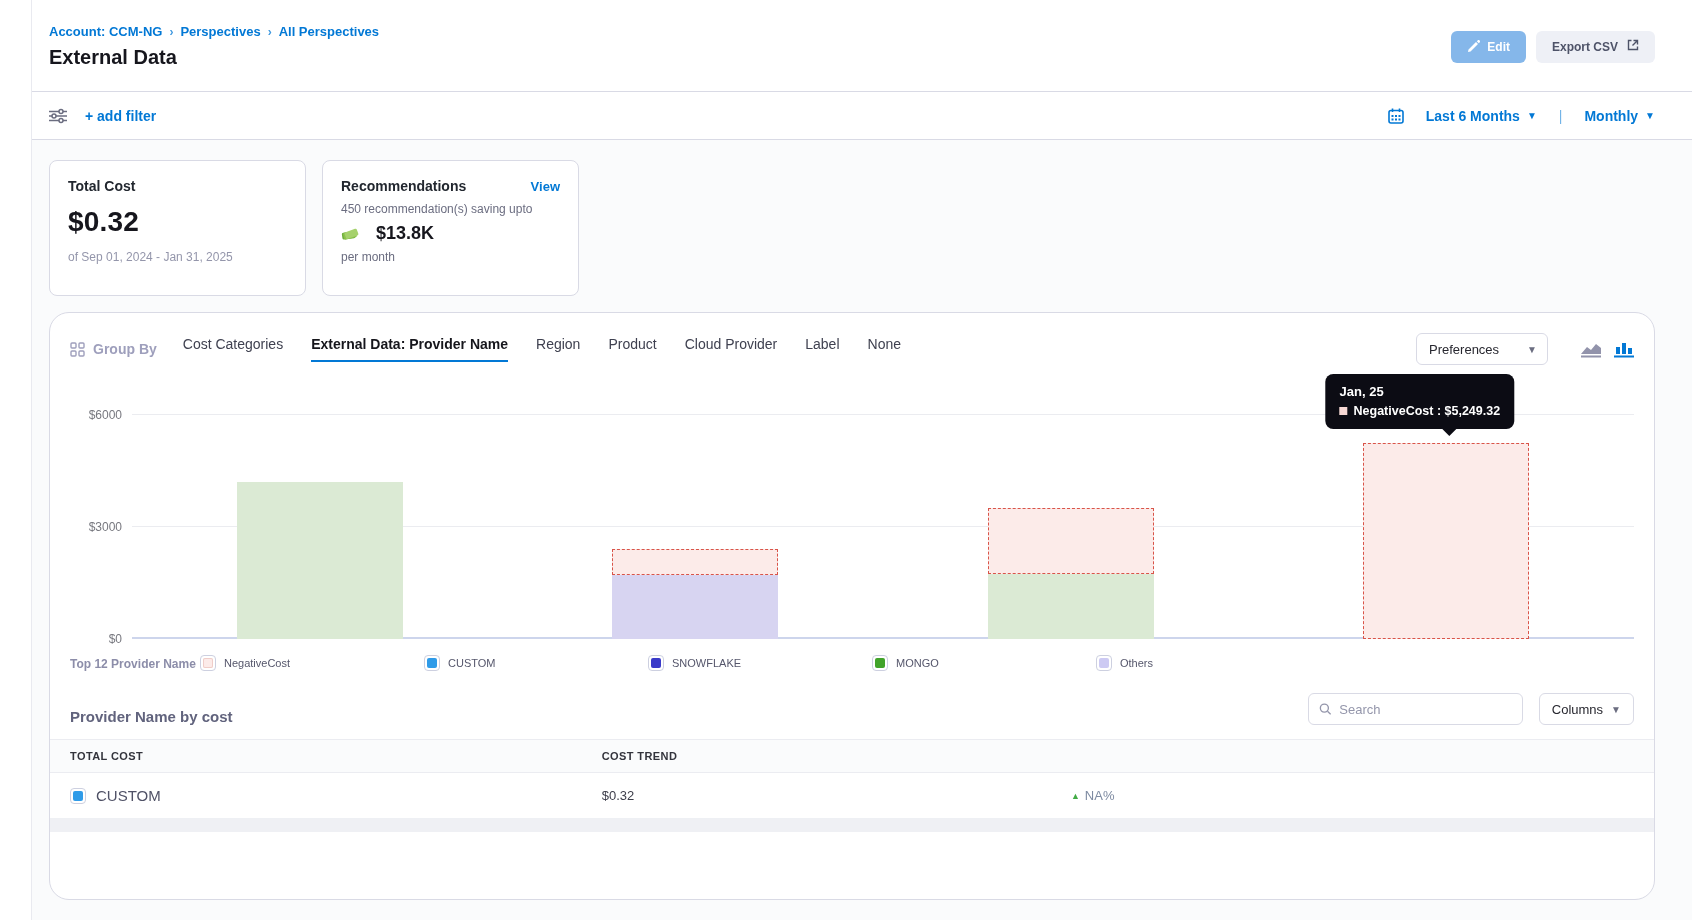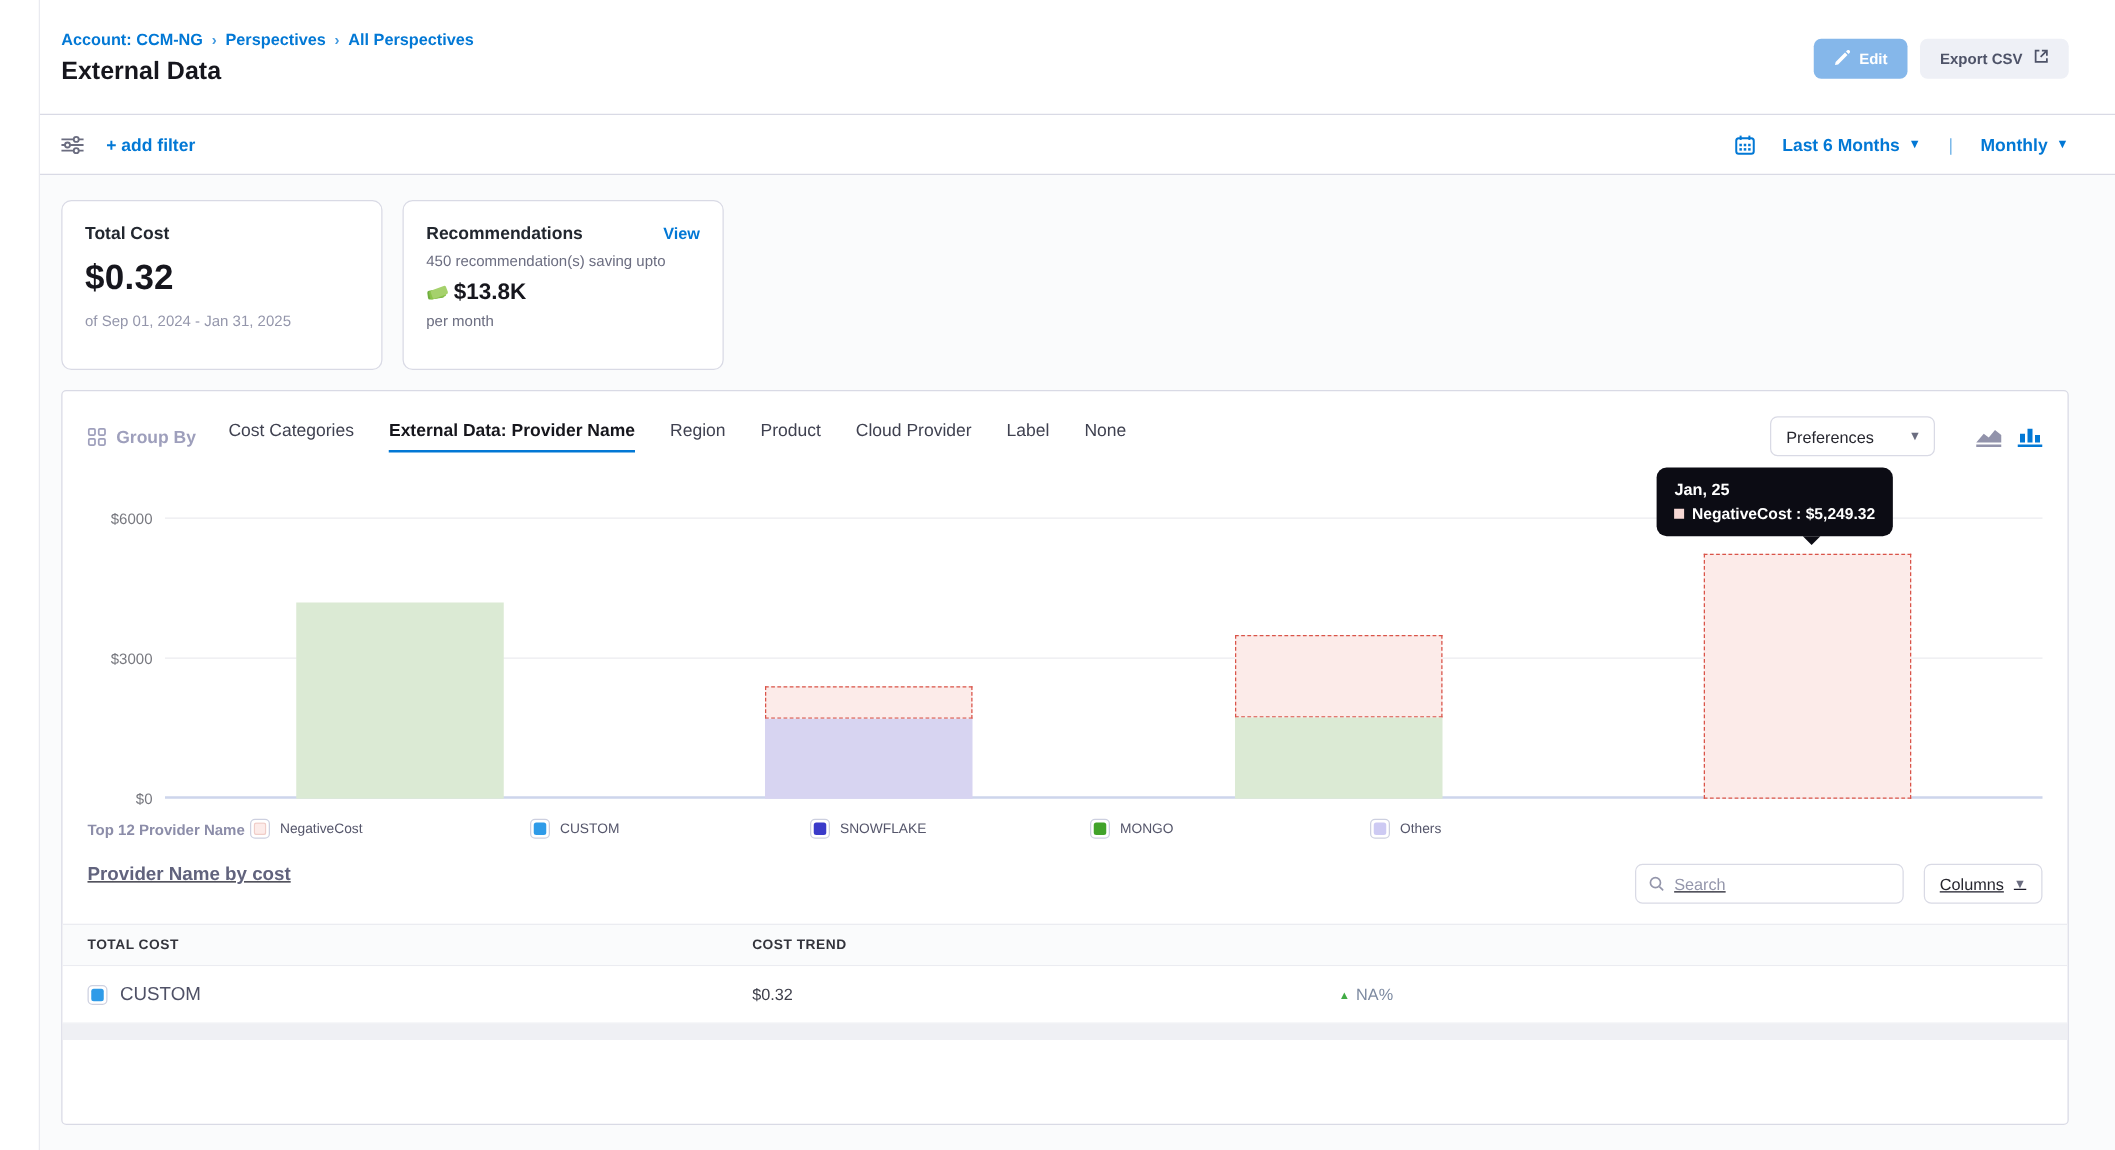--- a/index.html
+++ b/index.html
@@ -34,26 +34,26 @@
   .cards-row { display:flex; gap:16px; }
   .card { background:#fff; border:1px solid #d9dae5; border-radius:8px; padding:17px 18px; height:136px; }
   .card-total { width:257px; }
   .card-reco { width:257px; }
   .card-title-row { display:flex; justify-content:space-between; align-items:baseline; }
   .card-title { font-size:14px; font-weight:700; color:#22272f; }
   .view-link { font-size:13px; font-weight:600; color:#0278d5; cursor:pointer; }
   .big-value { font-size:28px; font-weight:800; color:#16161d; margin-top:12px; letter-spacing:.2px; }
   .muted { font-size:12px; color:#9496ab; margin-top:12px; }
   .reco-line1 { font-size:12px; color:#6b6d80; margin-top:8px; }
-  .savings-row { display:flex; align-items:center; gap:4px; margin-top:7px; }
+  .savings-row { display:flex; align-items:center; gap:17px; margin-top:7px; }
   .savings-val { font-size:18px; font-weight:700; color:#16161d; }
   .reco-line2 { font-size:12px; color:#6b6d80; margin-top:6px; }
 
   
-  .panel { margin-top:16px; background:#fff; border:1px solid #d9dae5; border-radius:4px; padding:18px 20px 0 20px; height:588px; overflow:hidden; }
+  .panel { margin-top:16px; background:#fff; border:1px solid #d9dae5; border-radius:20px; padding:18px 20px 0 20px; height:588px; overflow:hidden; }
   .groupby-row { display:flex; justify-content:space-between; align-items:center; height:36px; }
   .groupby-left { display:flex; align-items:center; gap:26px; }
   .groupby-label { display:flex; align-items:center; gap:8px; color:#9e9fbc; font-size:14px; font-weight:600; }
   .tabs { display:flex; align-items:center; gap:28px; }
   .tab { font-size:14px; color:#3f4150; cursor:pointer; padding-bottom:8px; border-bottom:2.5px solid transparent; white-space:nowrap; }
   .tab.active { color:#16161c; font-weight:700; border-bottom-color:#0278d5; }
   .groupby-right { display:flex; align-items:center; gap:32px; }
   .pref-select { display:flex; align-items:center; justify-content:space-between; width:132px; height:32px; border:1px solid #d9dae5; border-radius:6px; padding:0 10px 0 12px; font-size:13px; color:#27272f; background:#fff; cursor:pointer; }
   .pref-select .chev { color:#6b6d80; }
   .chart-type-icons { display:flex; align-items:center; gap:12px; }
@@ -85,21 +85,21 @@
   
   .legend-row { display:flex; align-items:flex-start; margin-top:16px; }
   .legend-title { width:130px; font-size:12px; font-weight:700; color:#8c8da9; line-height:1.5; }
   .legend-items { display:flex; flex:1; }
   .legend-item { width:224px; display:flex; align-items:center; gap:8px; cursor:pointer; }
   .swatch { width:16px; height:16px; border:1px solid #cdd0e0; border-radius:4px; background:#fff; display:flex; align-items:center; justify-content:center; }
   .swatch-chip { width:10px; height:10px; border-radius:2px; }
   .legend-label { font-size:11px; color:#55566b; }
 
   
-  .table-title-row { display:flex; justify-content:space-between; align-items:flex-start; margin-top:18px; height:34px;text-decoration:underline; }
+  .table-title-row { display:flex; justify-content:space-between; align-items:flex-end; margin-top:18px; height:34px; }
   .table-title { font-size:15px; font-weight:700; color:#61637d; }
   .table-actions { display:flex; align-items:center; gap:16px; }
   .search-box { display:flex; align-items:center; gap:8px; width:215px; height:32px; border:1px solid #d9dae5; border-radius:6px; padding:0 10px; background:#fff; }
   .search-box input { border:none; outline:none; font-size:13px; color:#3d3e4a; width:100%; font-family:inherit; background:transparent; }
   .search-box input::placeholder { color:#9496ab; }
   .columns-btn { display:flex; align-items:center; gap:8px; height:32px; padding:0 12px; border:1px solid #d9dae5; border-radius:6px; background:#fff; font-size:13px; color:#27272f; cursor:pointer; }
   .columns-btn .chev { color:#6b6d80; }
 
   .table { margin:14px -20px 0 -20px; }
   .thead { display:grid; grid-template-columns:34% 30% 36%; padding:0 20px; height:34px; align-items:center; background:#fafbfc; border-top:1px solid #ebecf1; border-bottom:1px solid #ebecf1; font-size:11px; font-weight:700; color:#33343c; letter-spacing:.4px; }

